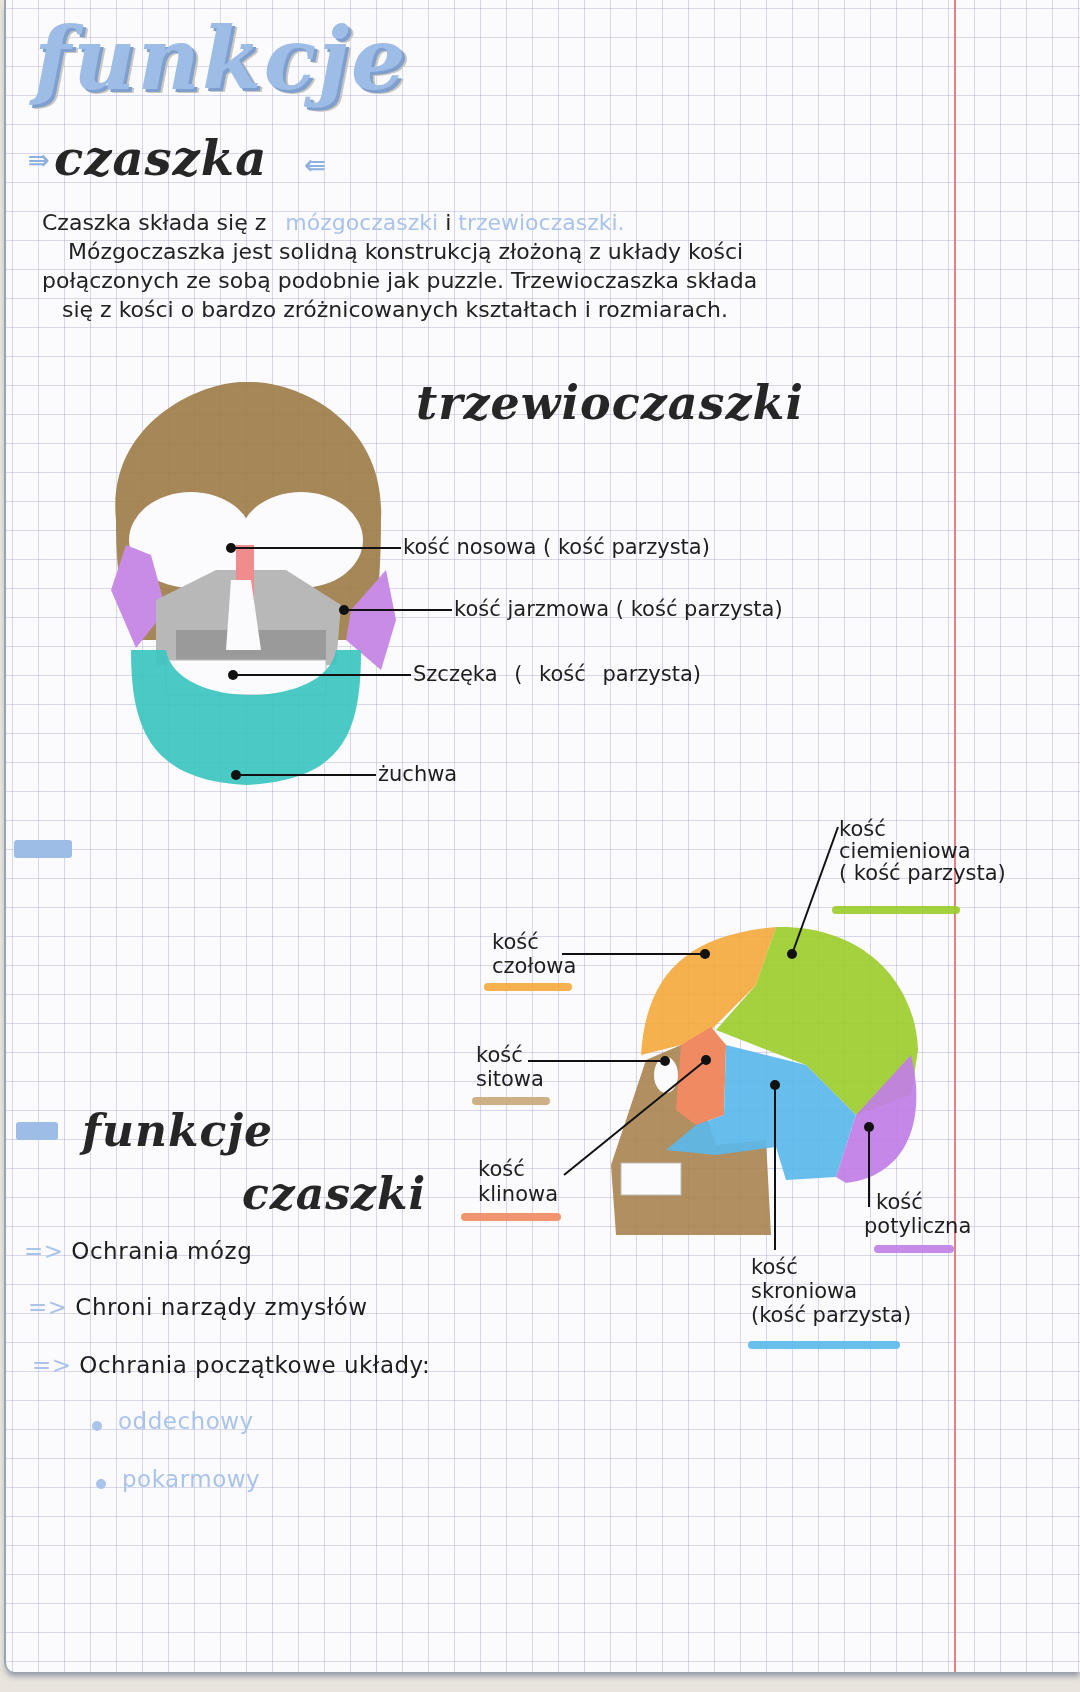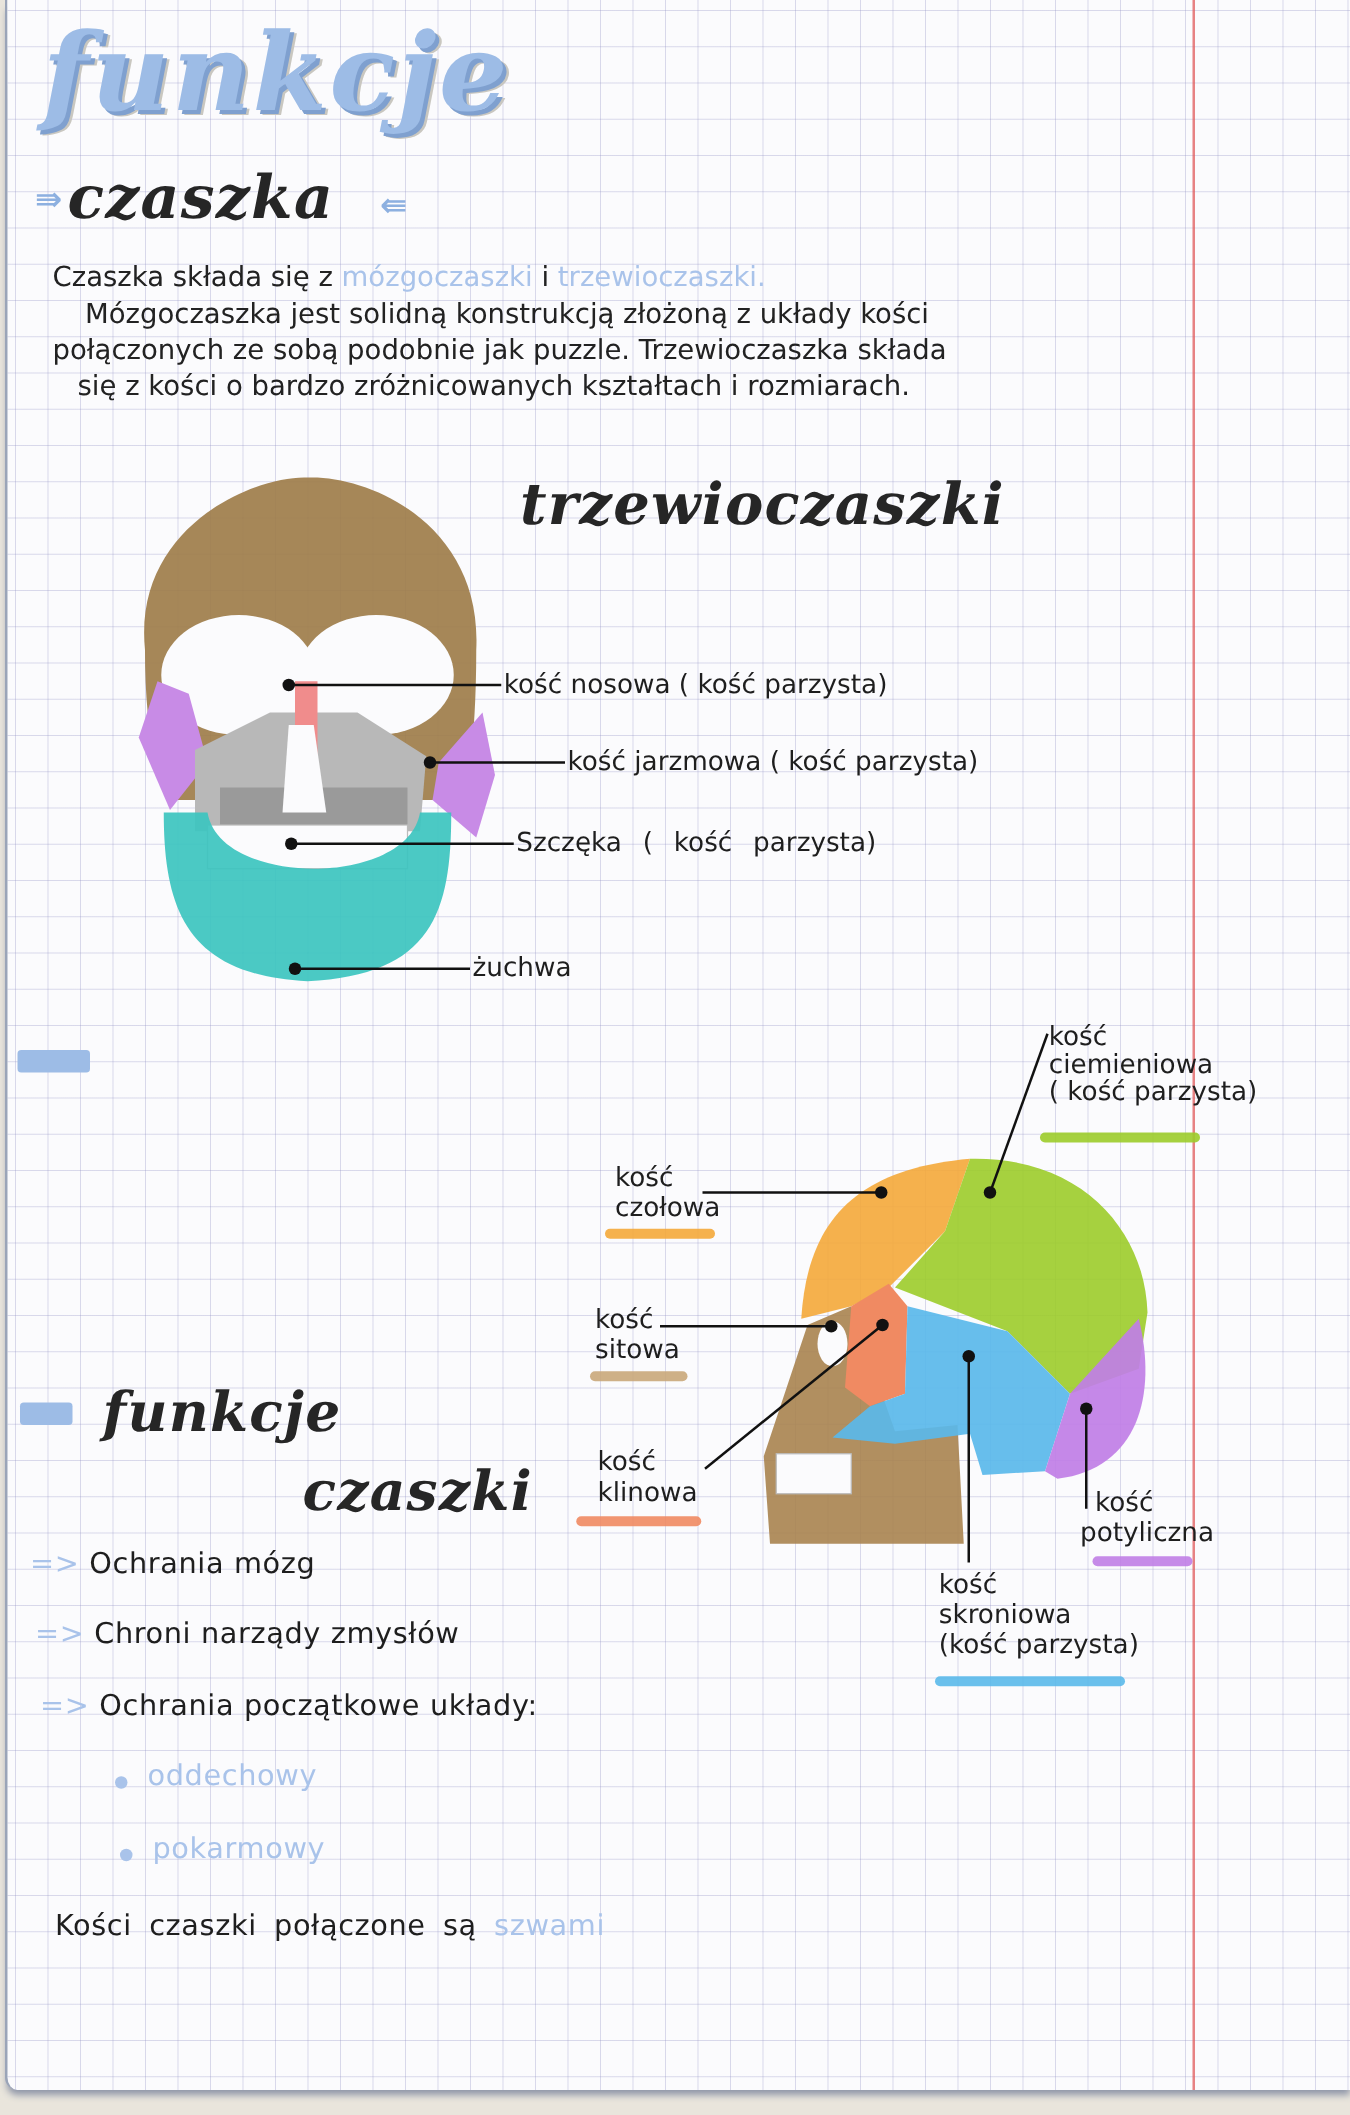--- a/index.html
+++ b/index.html
@@ -61,21 +61,21 @@
 
   <div class="title-main">funkcje</div>
 
   <div class="deco" style="left:22px; top:145px;">⇛</div>
   <div class="heading h-czaszka">czaszka</div>
   <div class="deco" style="left:298px; top:150px; transform:scaleX(-1);">⇛</div>
 
   <div class="para">
     <div>
       <span>Czaszka składa się z</span>
-      <span class="blue" style="">mózgoczaszki</span>
+      <span class="blue" style="margin-left:12px;">mózgoczaszki</span>
       <span>i</span>
       <span class="blue">trzewioczaszki.</span>
     </div>
     <div style="padding-left:26px;">Mózgoczaszka jest solidną konstrukcją złożoną z układy kości</div>
     <div>połączonych ze sobą podobnie jak puzzle. Trzewioczaszka składa</div>
     <div style="padding-left:20px;">się z kości o bardzo zróżnicowanych kształtach i rozmiarach.</div>
   </div>
 
   <div class="heading h-trzew">trzewioczaszki</div>
 
@@ -206,17 +206,13 @@
   <div class="hand" style="left:26px; top:1352px;">
     <span class="blue">=&gt;</span>
     <span>Ochrania początkowe układy:</span>
   </div>
 
   <div class="bullet" style="left:86px; top:1421px;"></div>
   <div class="hand blue" style="left:112px; top:1408px;">oddechowy</div>
   <div class="bullet" style="left:90px; top:1479px;"></div>
   <div class="hand blue" style="left:116px; top:1466px;">pokarmowy</div>
 
-  <div class="hand" style="left:38px; top:1528px; word-spacing:6px;">
-    <span>Kości czaszki połączone są</span>
-    <span class="blue">szwami</span>
-  </div>
 </div>
 
 </body></html>

